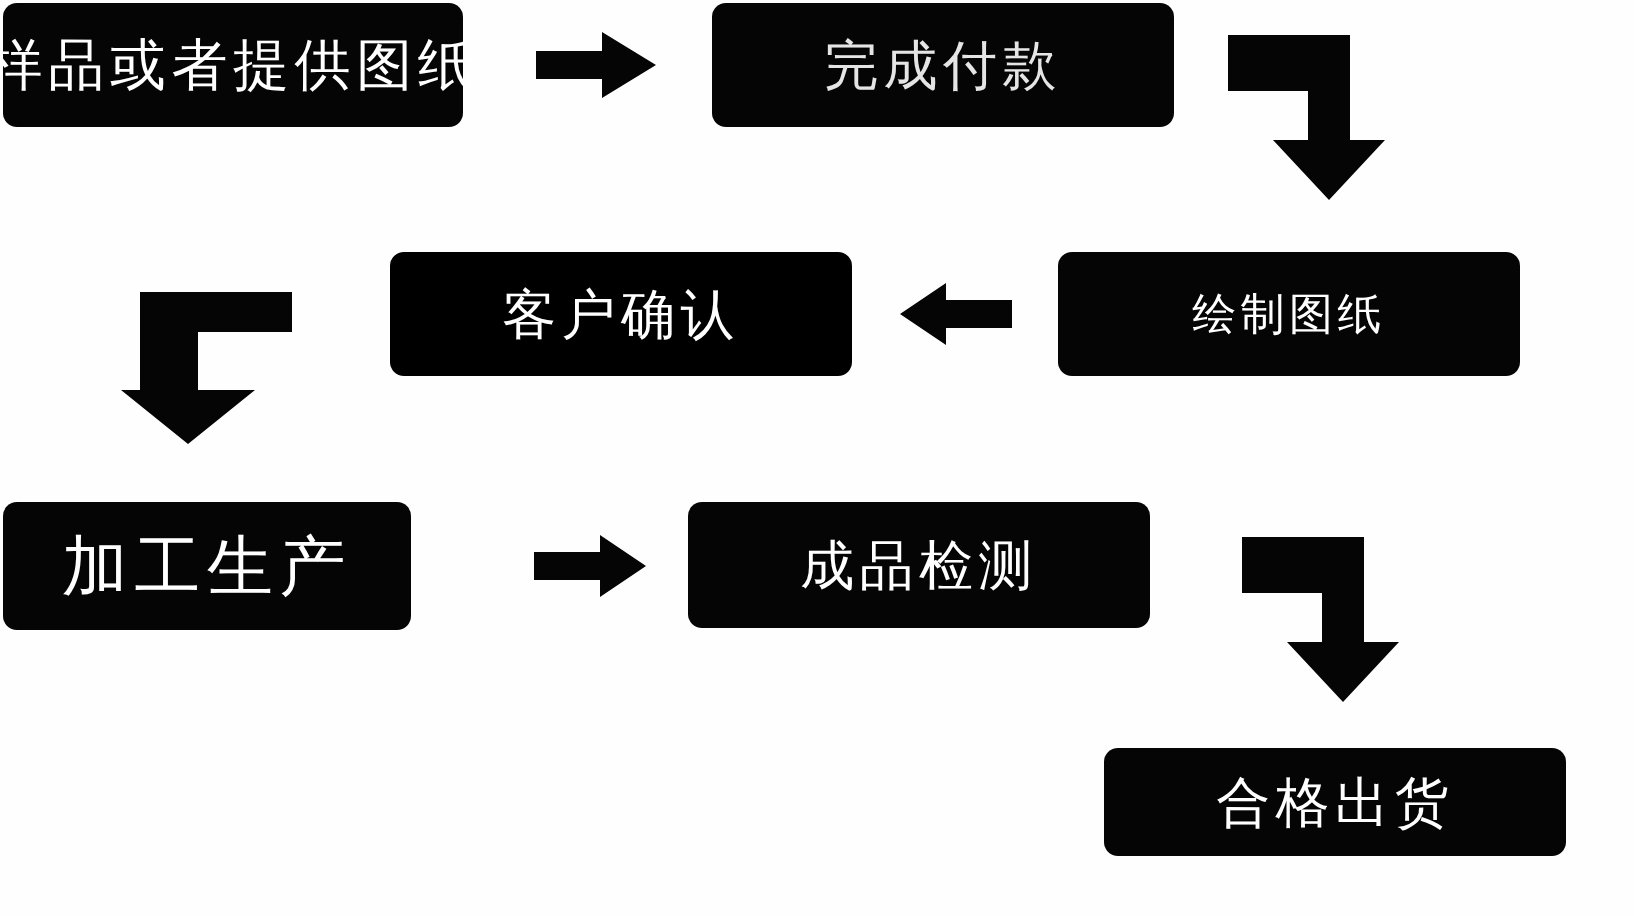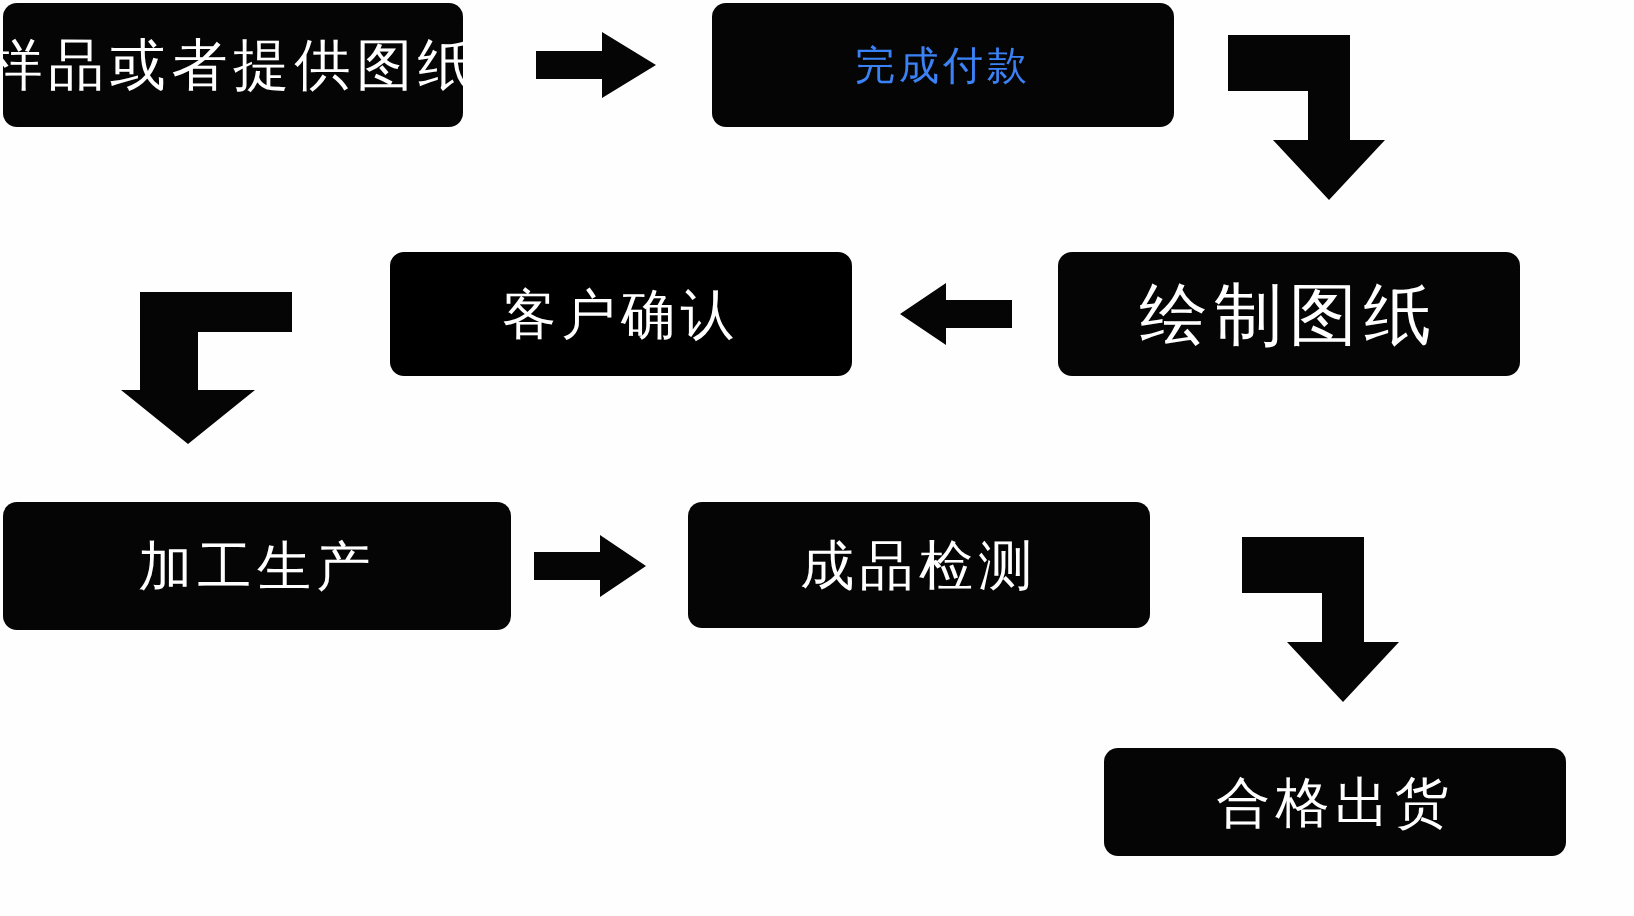--- a/index.html
+++ b/index.html
@@ -41,27 +41,27 @@
     overflow: visible;
   }
 </style>
 </head>
 <body>
 
 <div id="canvas" style="background: rgb(254, 254, 254);">
 
   <div class="node" id="node-1" style="left: 3px; top: 3px; width: 460px; height: 124px; font-size: 56px; background: rgb(5, 5, 5); color: rgb(255, 255, 255);">样品或者提供图纸</div>
 
-  <div class="node" id="node-2" style="left: 712px; top: 3px; width: 462px; height: 124px; font-size: 40px; background: rgb(5, 5, 5); color: #3b82f6;">完成付款</div>
+  <div class="node" id="node-2" style="left: 712px; top: 3px; width: 462px; height: 124px; font-size: 54px; background: rgb(5, 5, 5); color: #e5e5e5;">完成付款</div>
 
-  <div class="node" id="node-3" style="left: 1058px; top: 252px; width: 462px; height: 124px; font-size: 68px; background: rgb(5, 5, 5); color: rgb(255, 255, 255);">绘制图纸</div>
+  <div class="node" id="node-3" style="left: 1058px; top: 252px; width: 462px; height: 124px; font-size: 44px; background: rgb(5, 5, 5); color: rgb(255, 255, 255);">绘制图纸</div>
 
   <div class="node" id="node-4" style="left: 390px; top: 252px; width: 462px; height: 124px; font-size: 54px; background: #000000; color: rgb(255, 255, 255);">客户确认</div>
 
-  <div class="node" id="node-5" style="left: 3px; top: 502px; width: 508px; height: 128px; font-size: 54px; background: rgb(5, 5, 5); color: rgb(255, 255, 255);">加工生产</div>
+  <div class="node" id="node-5" style="left: 3px; top: 502px; width: 408px; height: 128px; font-size: 66px; background: rgb(5, 5, 5); color: rgb(255, 255, 255);">加工生产</div>
 
   <div class="node" id="node-6" style="left: 688px; top: 502px; width: 462px; height: 126px; font-size: 54px; background: rgb(5, 5, 5); color: rgb(255, 255, 255);">成品检测</div>
 
   <div class="node" id="node-7" style="left: 1104px; top: 748px; width: 462px; height: 108px; font-size: 54px; background: rgb(5, 5, 5); color: rgb(255, 255, 255);">合格出货</div>
 
   <div class="edge" style="left:536px; top:32px; width:120px; height:66px;">
     <svg width="120" height="66" viewBox="0 0 120 66">
       <path d="M0,19 L66,19 L66,0 L120,33 L66,66 L66,47 L0,47 Z" fill="#050505"></path>
     </svg>
   </div>

